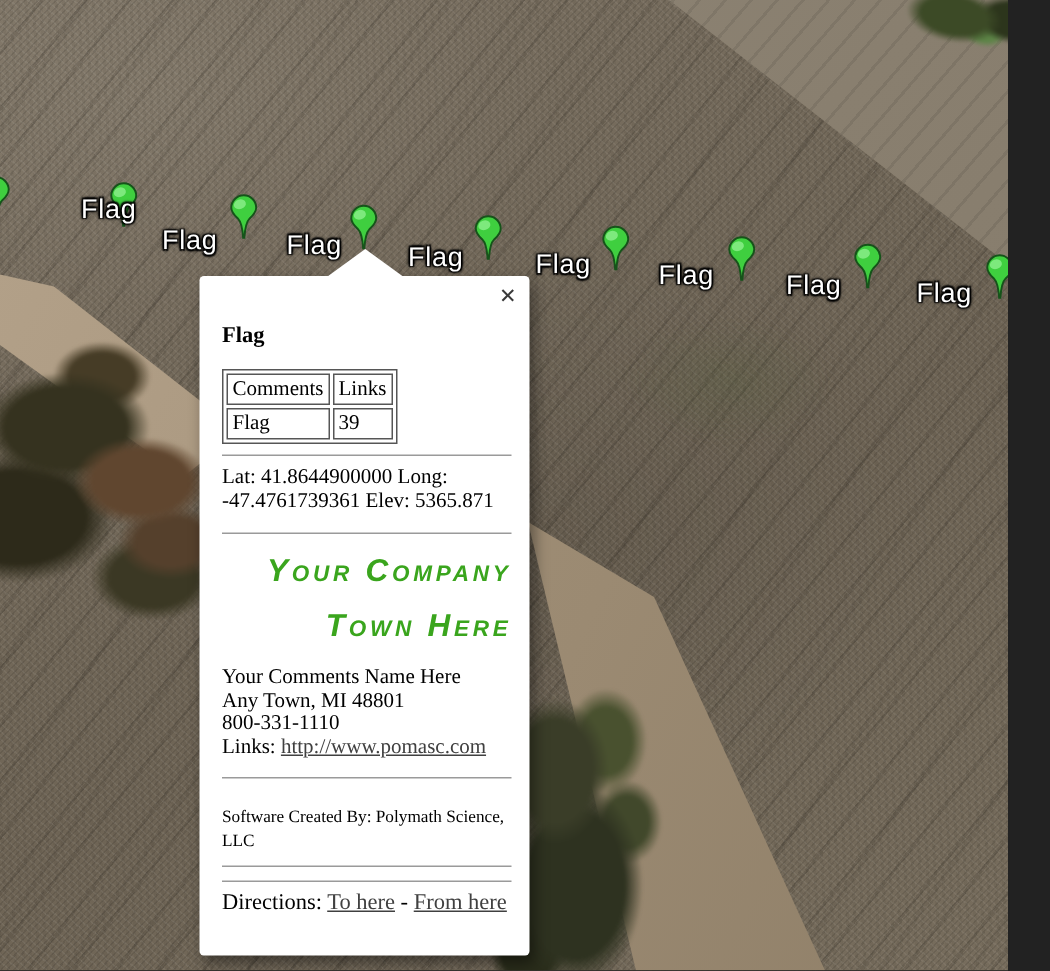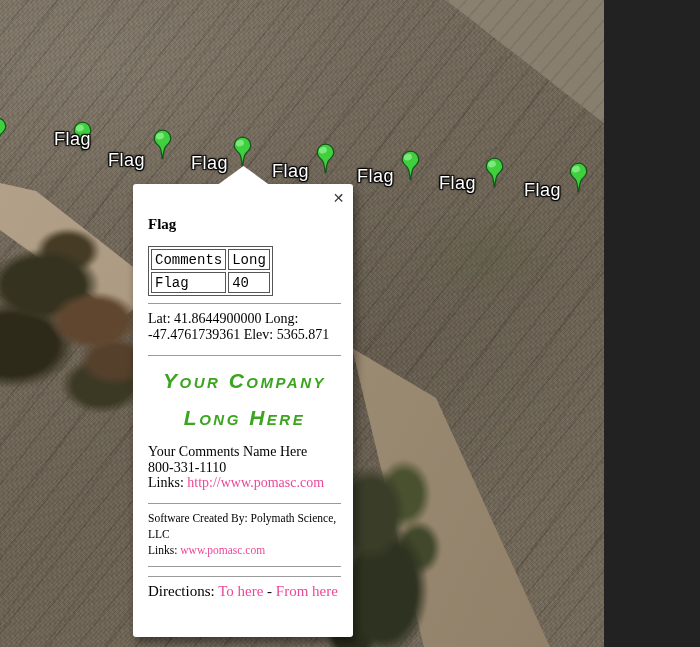--- a/index.html
+++ b/index.html
@@ -1,17 +1,17 @@
 <!DOCTYPE html>
 <html><head>
 <meta charset="utf-8">
 <style>
   html,body{margin:0;padding:0;background:#222;}
   .scene{
-    position:relative;width:604px;height:647px;overflow:hidden;
+    position:relative;width:672px;height:647px;overflow:hidden;
     background:
       radial-gradient(420px 260px at 16% 10%, rgba(255,248,235,.08), transparent 65%),
       radial-gradient(380px 300px at 55% 55%, rgba(0,0,0,.07), transparent 70%),
       linear-gradient(152deg,#7c7263 0%,#756b5c 30%,#6e6455 58%,#776d5d 100%);
     font-family:"Liberation Sans",sans-serif;
   }
   
   .scene::before{
     content:"";position:absolute;inset:0;z-index:1;pointer-events:none;
     background:
@@ -91,34 +91,34 @@
     position:absolute;left:133px;top:184px;width:220px;height:453px;z-index:10;
     background:#fff;border-radius:3px;box-shadow:3px 5px 10px rgba(0,0,0,.45);
     font-family:"Liberation Serif",serif;color:#000;
   }
   .balloon-content{padding:0 12px 0 15px;}
   .close-x{
     position:absolute;top:6px;right:7px;width:15px;height:15px;line-height:15px;
     text-align:center;font:bold 14px "DejaVu Sans",sans-serif;color:#3a3a3a;cursor:pointer;
   }
   .b-title{margin:0;padding-top:32px;font-size:15px;font-weight:bold;}
-  table.data{margin-top:13px;border:1px solid #565656;border-spacing:2px;border-collapse:separate;font-size:14px;font-family:Liberation Mono, monospace;}
+  table.data{margin-top:13px;border:1px solid #565656;border-spacing:2px;border-collapse:separate;font-size:14px;}
   table.data td{border:1px solid #565656;padding:0 3px;height:19px;white-space:nowrap;}
   td.col-comments{width:57px;} td.col-depth{width:30px;}
   hr{border:none;border-top:1px solid #9a9a9a;margin:0;}
   .hr1{margin-top:7px;} .hr2{margin-top:12px;} .hr3{margin-top:12px;}
   .hr4{margin-top:8px;} .hr5{margin-top:9px;}
   .latlong{margin-top:7px;font-size:14px;line-height:16px;white-space:pre-line;}
-  .banner{margin-top:6px;text-align:center;font-family:"Liberation Sans",sans-serif;
+  .banner{margin-top:6px;text-align:right;font-family:"Liberation Sans",sans-serif;
     font-style:italic;font-variant:small-caps;font-weight:600;font-size:21px;
     line-height:37px;letter-spacing:2.5px;color:#3aa51d;}
   .address{margin-top:8px;font-size:14px;line-height:15.5px;}
   .address div{min-height:15.5px;}
-  a.lnk{color:#ec4899;cursor:pointer;}
-  .small-credit{margin-top:6px;font-size:11.5px;line-height:16px;}
+  a.lnk{color:#404040;text-decoration:underline;cursor:pointer;}
+  .small-credit{margin-top:18px;font-size:11.5px;line-height:16px;}
   .directions{margin-top:6px;font-size:15px;}
 </style>
 </head>
 <body>
 
 <div class="scene">
   <div class="layer band-ne"></div>
   <div class="layer strip-left"></div>
   <div class="layer strip-bottom"></div>
   <div class="trees-left"></div>
@@ -196,52 +196,52 @@
 
   <div class="balloon">
     <div class="close-x">✕</div>
     <div class="balloon-content">
       <div class="b-title">Flag</div>
 
       <table class="data">
         <tbody>
           <tr>
             <td class="col-comments">Comments</td>
-            <td class="col-depth">Long</td>
+            <td class="col-depth">Links</td>
           </tr>
           <tr>
             <td>Flag</td>
-            <td>40</td>
+            <td>39</td>
           </tr>
         </tbody>
       </table>
 
       <hr class="hr1">
 
       <div class="latlong">Lat: 41.8644900000 Long:
 -47.4761739361 Elev: 5365.871</div>
 
       <hr class="hr2">
 
       <div class="banner">
         <div>Your Company</div>
-        <div>Long Here</div>
+        <div>Town Here</div>
       </div>
 
       <div class="address">
         <div>Your Comments Name Here</div>
+        <div>Any Town, MI 48801</div>
         <div>800-331-1110</div>
         <div><span>Links: </span><a class="lnk">http://www.pomasc.com</a></div>
       </div>
 
       <hr class="hr3">
 
       <div class="small-credit">
         <div>Software Created By: Polymath Science, LLC</div>
-        <div><span>Links: </span><a class="lnk">www.pomasc.com</a></div>
       </div>
 
       <hr class="hr4">
       <hr class="hr5">
 
       <div class="directions">
         <span>Directions: </span><a class="lnk">To here</a><span> - </span><a class="lnk">From here</a>
       </div>
     </div>
   </div>

